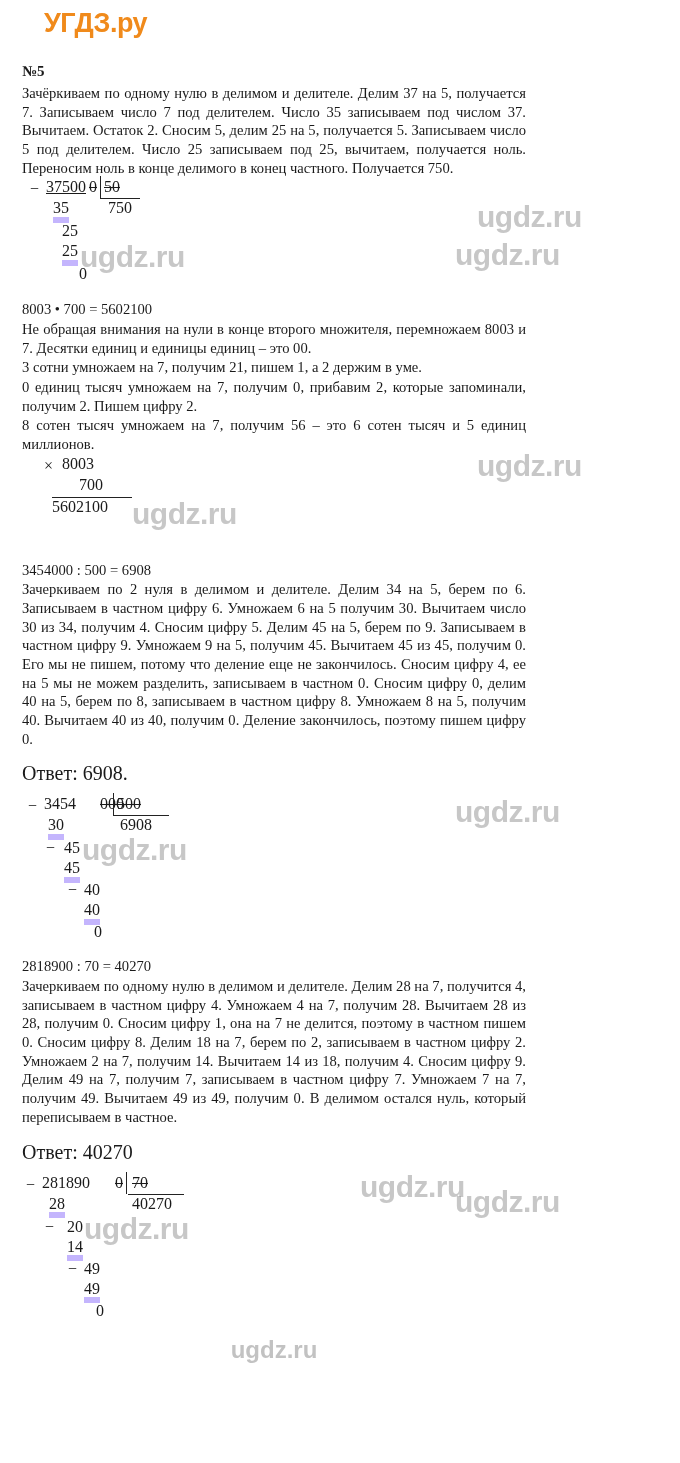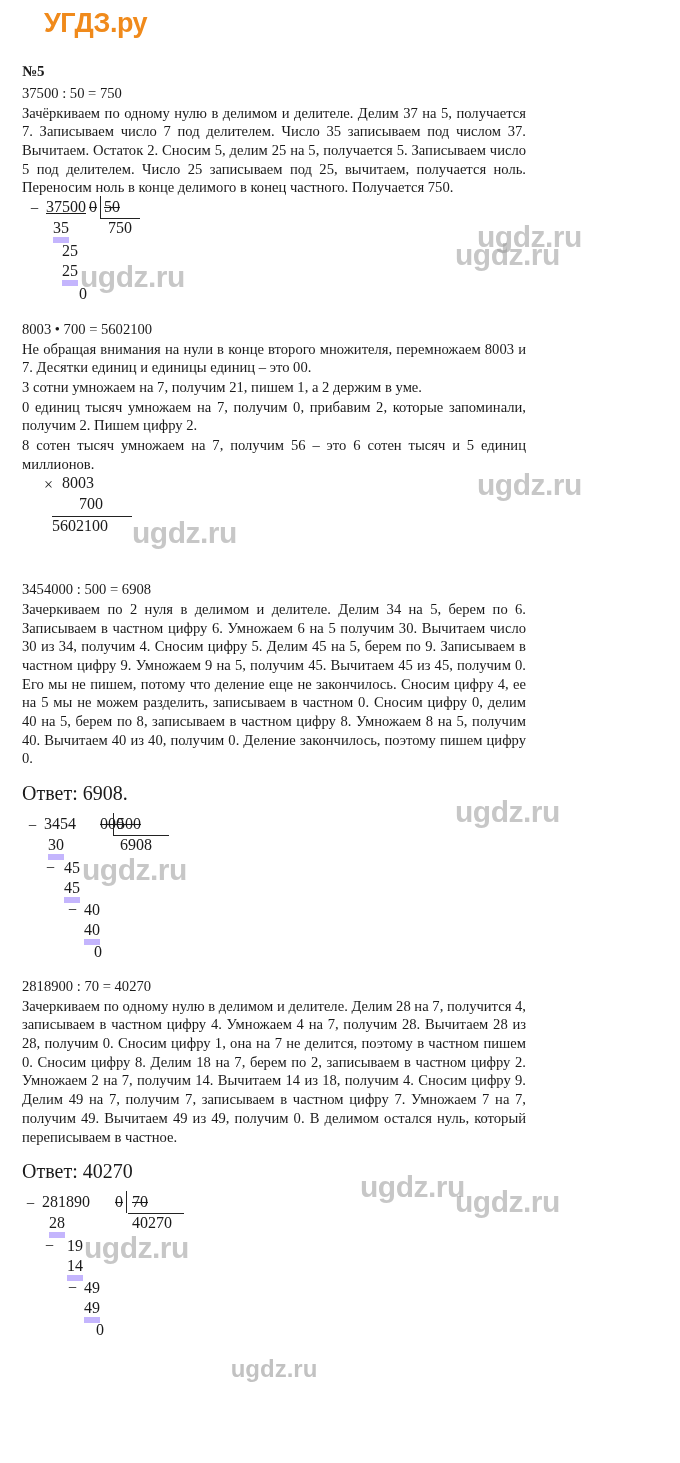--- a/index.html
+++ b/index.html
@@ -104,21 +104,20 @@
 </style>
 </head>
 <body>
 
 <div class="page">
 
   <div class="site-logo">УГДЗ.ру</div>
 
   <div class="task-number">№5</div>
 
-  <div class="line plain">37500 : 50 = 750</div>
   <div class="line">Зачёркиваем по одному нулю в делимом и делителе. Делим 37 на 5, получается 7. Записываем число 7 под делителем. Число 35 записываем под числом 37. Вычитаем. Остаток 2. Сносим 5, делим 25 на 5, получается 5. Записываем число 5 под делителем. Число 25 записываем под 25, вычитаем, получается ноль. Переносим ноль в конце делимого в конец частного. Получается 750.</div>
 
   <div class="calc-box" style="height:122px;">
     <span class="abs" style="left:8px; top:2px;">−</span>
     <span class="abs" style="left:24px; top:0px;text-decoration:underline;">37500</span>
     <span class="abs strike" style="left:67px; top:0px;">0</span>
     <span class="vline" style="left:78px; top:-2px; height:22px;"></span>
     <span class="abs strike" style="left:82px; top:0px;">50</span>
     <span class="hline" style="left:78px; top:20px; width:40px;"></span>
     <span class="abs" style="left:86px; top:21px;">750</span>
@@ -185,21 +184,21 @@
     <span class="abs" style="left:4px; top:12px;">−</span>
     <span class="abs" style="left:20px; top:10px;">281890</span>
     <span class="abs strike" style="left:93px; top:10px;">0</span>
     <span class="vline" style="left:104px; top:8px; height:22px;"></span>
     <span class="abs strike" style="left:110px; top:10px;">70</span>
     <span class="hline" style="left:106px; top:30px; width:56px;"></span>
     <span class="abs" style="left:110px; top:31px;">40270</span>
 
     <span class="abs underline" style="left:27px; top:32px;">28</span>
     <span class="abs" style="left:23px; top:54px;">−</span>
-    <span class="abs" style="left:45px; top:54px;">19</span>
+    <span class="abs" style="left:45px; top:54px;">20</span>
     <span class="abs underline" style="left:45px; top:75px;">14</span>
     <span class="abs" style="left:46px; top:96px;">−</span>
     <span class="abs" style="left:62px; top:96px;">49</span>
     <span class="abs underline" style="left:62px; top:117px;">49</span>
     <span class="abs" style="left:74px; top:138px;">0</span>
 
     <span class="wm big" style="left:62px; top:48px;">ugdz.ru</span>
   </div>
 
   <div class="footer-wm">ugdz.ru</div>

